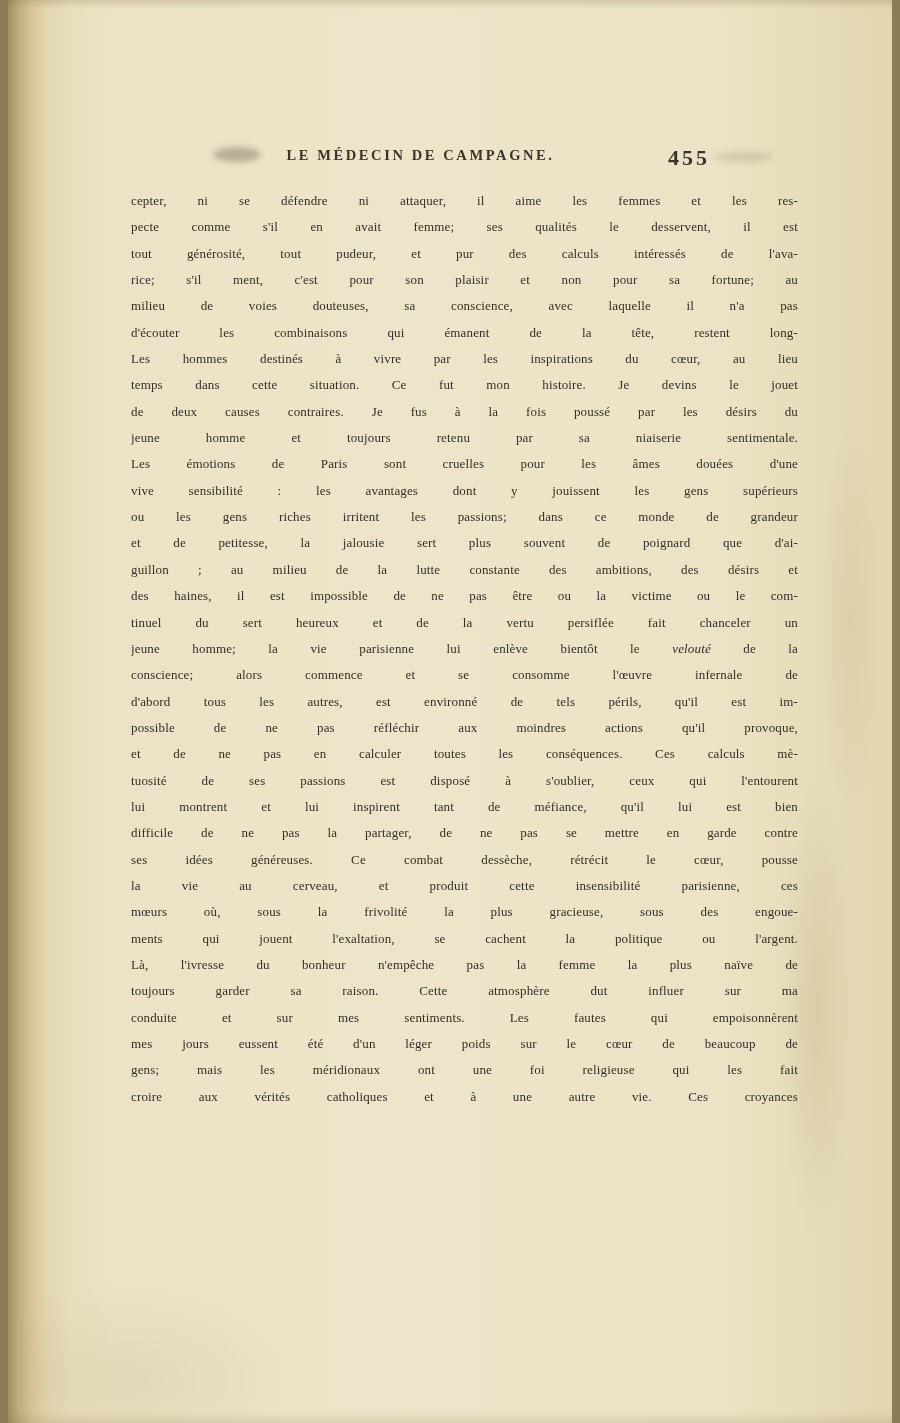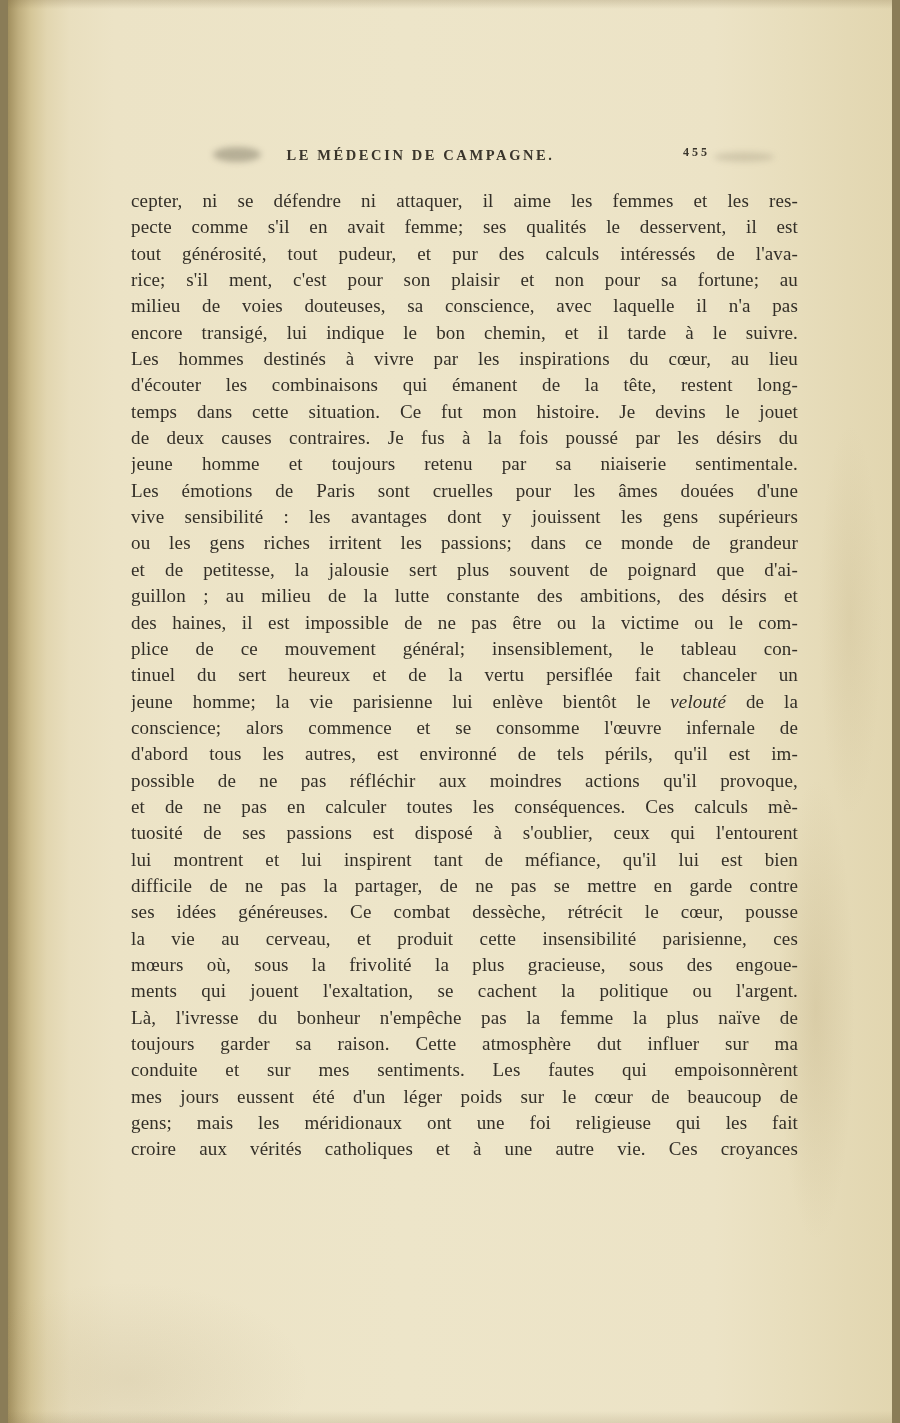--- a/index.html
+++ b/index.html
@@ -72,33 +72,33 @@
     font-weight: 700;
     font-size: 14.5px;
     letter-spacing: 2.6px;
     color: #3a352c;
   }
   .running-header .page-number {
     position: absolute;
     right: 88px;
     top: -2px;
     font-weight: 700;
-    font-size: 12px;
+    font-size: 22px;
     letter-spacing: 3px;
     color: #3a352c;
   }
 
   .body-text {
     position: absolute;
     left: 123px;
     top: 188px;
     width: 667px;
   }
   .line {
-    font-size: 19px;
+    font-size: 13px;
     line-height: 26.35px;
     height: 26.35px;
     letter-spacing: 0.15px;
     text-align: justify;
     text-align-last: justify;
     white-space: normal;
     overflow: hidden;
   }
   .line .it { font-style: italic; }
 </style>
@@ -114,33 +114,31 @@
     <span class="title">LE MÉDECIN DE CAMPAGNE.</span>
     <span class="page-number">455</span>
   </div>
 
   <div class="body-text">
       <div class="line">cepter, ni se défendre ni attaquer, il aime les femmes et les res-</div>
       <div class="line">pecte comme s'il en avait femme; ses qualités le desservent, il est</div>
       <div class="line">tout générosité, tout pudeur, et pur des calculs intéressés de l'ava-</div>
       <div class="line">rice; s'il ment, c'est pour son plaisir et non pour sa fortune; au</div>
       <div class="line">milieu de voies douteuses, sa conscience, avec laquelle il n'a pas</div>
-      <div class="line">encore transigé, lui indique le bon chemin, et il tarde à le suivre.</div>
+      <div class="line">d'écouter les combinaisons qui émanent de la tête, restent long-</div>
       <div class="line">Les hommes destinés à vivre par les inspirations du cœur, au lieu</div>
-      <div class="line">d'écouter les combinaisons qui émanent de la tête, restent long-</div>
       <div class="line">temps dans cette situation. Ce fut mon histoire. Je devins le jouet</div>
       <div class="line">de deux causes contraires. Je fus à la fois poussé par les désirs du</div>
       <div class="line">jeune homme et toujours retenu par sa niaiserie sentimentale.</div>
       <div class="line">Les émotions de Paris sont cruelles pour les âmes douées d'une</div>
       <div class="line">vive sensibilité : les avantages dont y jouissent les gens supérieurs</div>
       <div class="line">ou les gens riches irritent les passions; dans ce monde de grandeur</div>
       <div class="line">et de petitesse, la jalousie sert plus souvent de poignard que d'ai-</div>
       <div class="line">guillon ; au milieu de la lutte constante des ambitions, des désirs et</div>
       <div class="line">des haines, il est impossible de ne pas être ou la victime ou le com-</div>
-      <div class="line">plice de ce mouvement général; insensiblement, le tableau con-</div>
       <div class="line">tinuel du sert heureux et de la vertu persiflée fait chanceler un</div>
       <div class="line"><span>jeune homme; la vie parisienne lui enlève bientôt le </span><span class="it">velouté</span><span> de la</span></div>
       <div class="line">conscience; alors commence et se consomme l'œuvre infernale de</div>
       <div class="line">d'abord tous les autres, est environné de tels périls, qu'il est im-</div>
       <div class="line">possible de ne pas réfléchir aux moindres actions qu'il provoque,</div>
       <div class="line">et de ne pas en calculer toutes les conséquences. Ces calculs mè-</div>
       <div class="line">tuosité de ses passions est disposé à s'oublier, ceux qui l'entourent</div>
       <div class="line">lui montrent et lui inspirent tant de méfiance, qu'il lui est bien</div>
       <div class="line">difficile de ne pas la partager, de ne pas se mettre en garde contre</div>
       <div class="line">ses idées généreuses. Ce combat dessèche, rétrécit le cœur, pousse</div>

